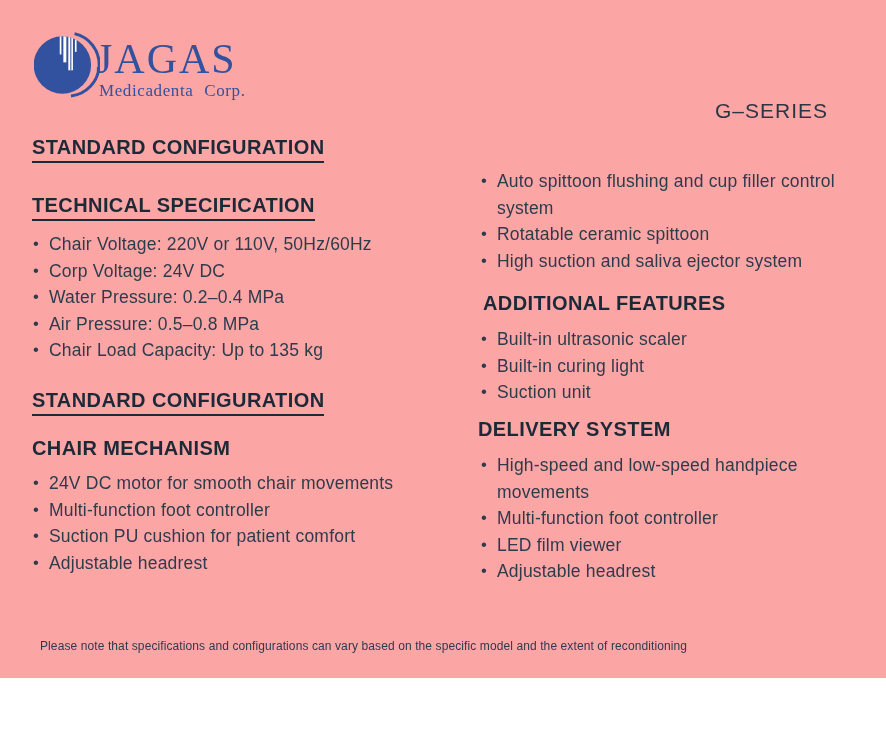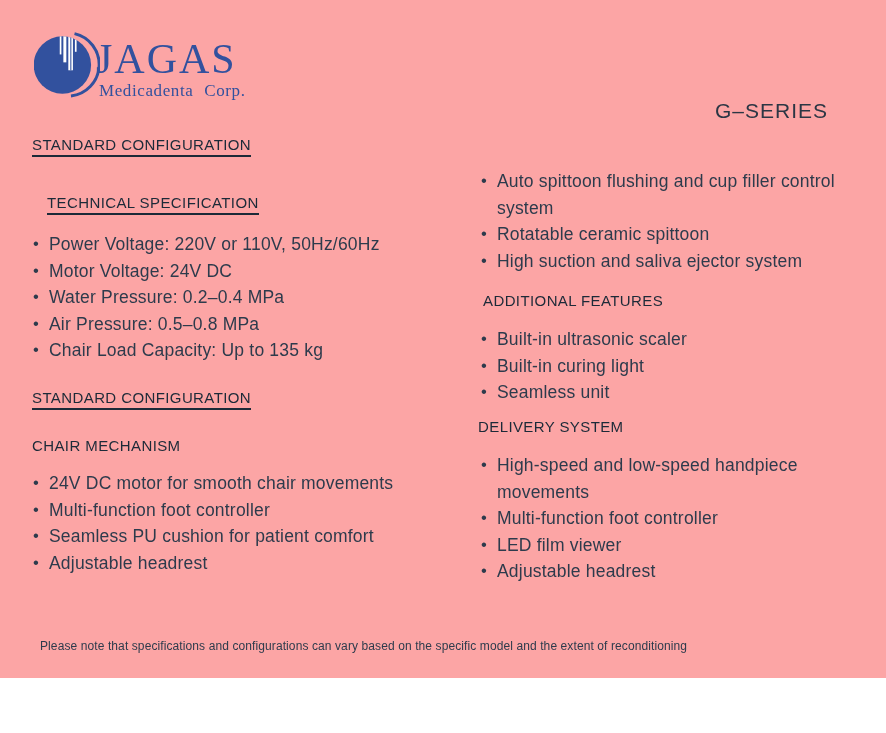--- a/index.html
+++ b/index.html
@@ -49,22 +49,22 @@
     font-size: 21px;
     font-weight: 400;
     letter-spacing: 1px;
     color: #2B3644;
     margin-top: 42px;
   }
 
   
   .h {
     position: absolute;
-    font-size: 15px;
-    font-weight: normal;
+    font-size: 20px;
+    font-weight: bold;
     letter-spacing: 0.4px;
     color: #1C2A38;
     white-space: nowrap;
   }
   .h .u {
     display: inline-block;
     border-bottom: 2px solid #1C2A38;
     padding-bottom: 2px;
   }
 
@@ -131,58 +131,58 @@
       <div class="brand-sub">Medicadenta Corp.</div>
     </div>
   </div>
 
   <div class="series">G–SERIES</div>
 
   <div class="h" style="left:32px; top:136px;">
     <span class="u">STANDARD CONFIGURATION</span>
   </div>
 
-  <div class="h" style="left:47px; top:194px;">
+  <div class="h" style="left:32px; top:194px;">
     <span class="u">TECHNICAL SPECIFICATION</span>
   </div>
 
   <ul class="blist" style="left:32px; top:231px; width:436px;">
-    <li>Power Voltage: 220V or 110V, 50Hz/60Hz</li>
-    <li>Motor Voltage: 24V DC</li>
+    <li>Chair Voltage: 220V or 110V, 50Hz/60Hz</li>
+    <li>Corp Voltage: 24V DC</li>
     <li>Water Pressure: 0.2–0.4 MPa</li>
     <li>Air Pressure: 0.5–0.8 MPa</li>
     <li>Chair Load Capacity: Up to 135 kg</li>
   </ul>
 
   <div class="h" style="left:32px; top:389px;">
     <span class="u">STANDARD CONFIGURATION</span>
   </div>
 
   <div class="h" style="left:32px; top:437px;">CHAIR MECHANISM</div>
 
   <ul class="blist" style="left:32px; top:470px; width:436px;">
     <li>24V DC motor for smooth chair movements</li>
     <li>Multi-function foot controller</li>
-    <li>Seamless PU cushion for patient comfort</li>
+    <li>Suction PU cushion for patient comfort</li>
     <li>Adjustable headrest</li>
   </ul>
 
 
   <ul class="blist" style="left:480px; top:168px; width:404px;">
     <li>Auto spittoon flushing and cup filler control system</li>
     <li>Rotatable ceramic spittoon</li>
     <li>High suction and saliva ejector system</li>
   </ul>
 
   <div class="h" style="left:483px; top:292px;">ADDITIONAL FEATURES</div>
 
   <ul class="blist" style="left:480px; top:326px; width:404px;">
     <li>Built-in ultrasonic scaler</li>
     <li>Built-in curing light</li>
-    <li>Seamless unit</li>
+    <li>Suction unit</li>
   </ul>
 
   <div class="h" style="left:478px; top:418px;">DELIVERY SYSTEM</div>
 
   <ul class="blist" style="left:480px; top:452px; width:404px;">
     <li>High-speed and low-speed handpiece movements</li>
     <li>Multi-function foot controller</li>
     <li>LED film viewer</li>
     <li>Adjustable headrest</li>
   </ul>

